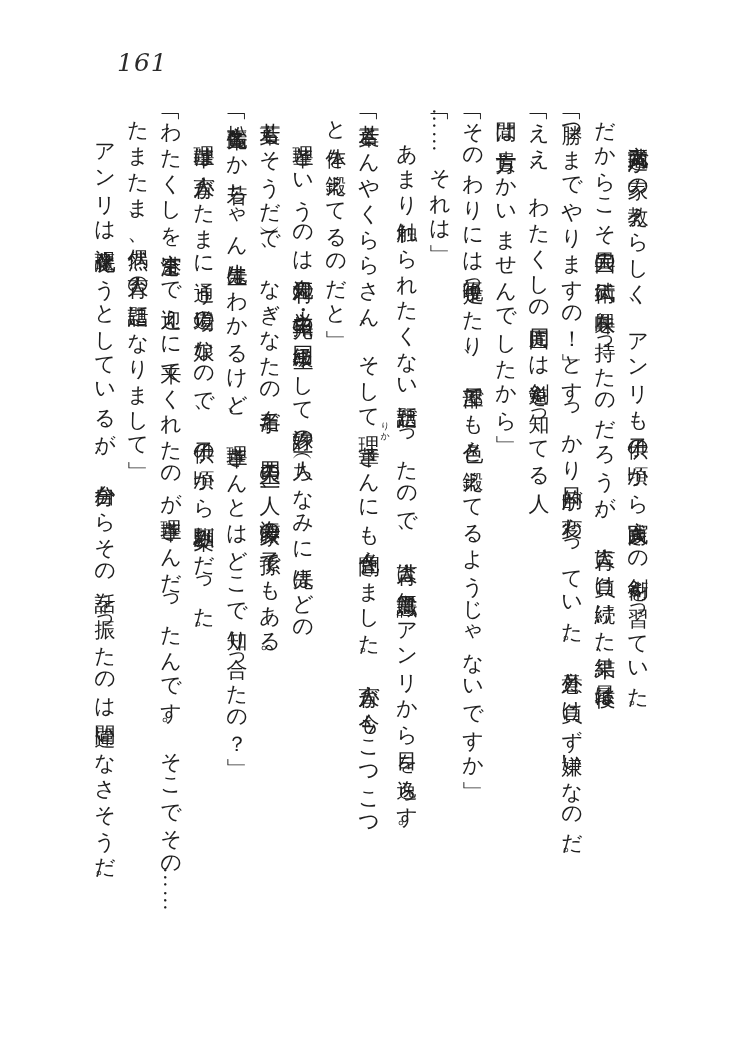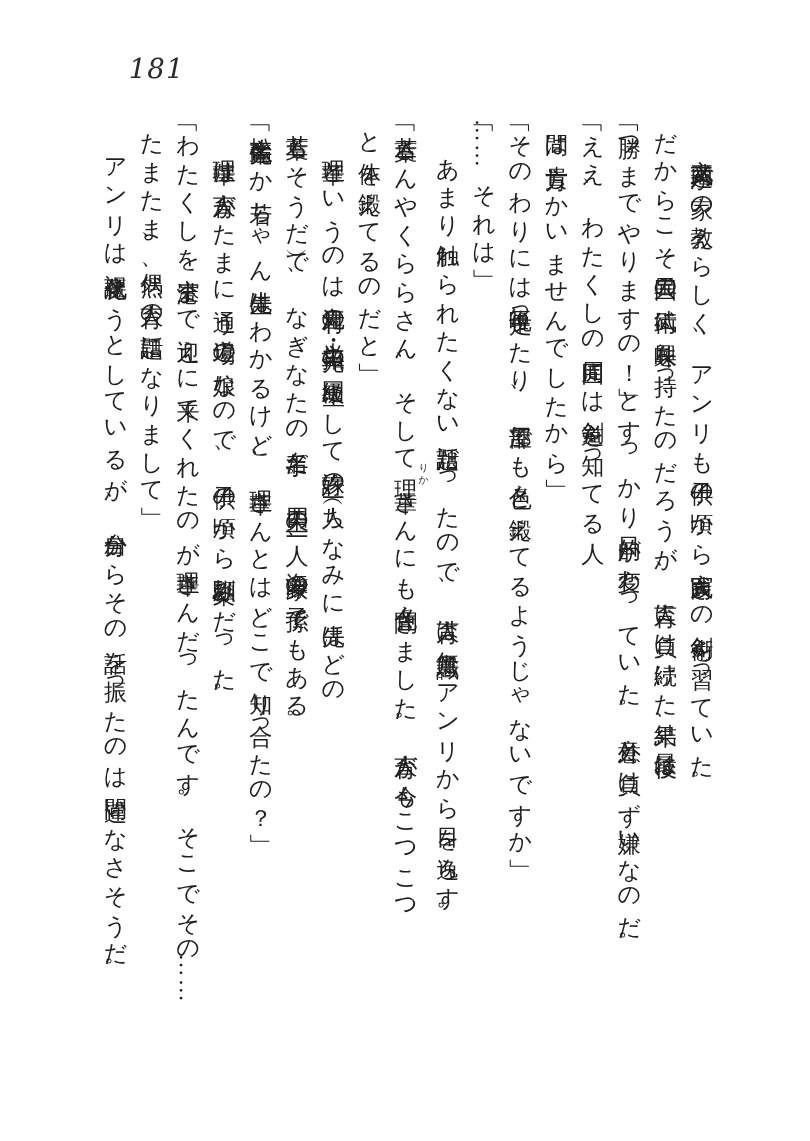--- a/index.html
+++ b/index.html
@@ -54,21 +54,21 @@
   rt {
     font-size: 9px;
     letter-spacing: 0.5px;
     color: #1f1f1f;
   }
 </style>
 </head>
 <body>
 
 <div class="page" style="background: rgb(255, 255, 255);">
-  <div class="page-number" style="color: rgb(43, 43, 43);">181</div>
+  <div class="page-number" style="color: rgb(43, 43, 43);">161</div>
   <div class="text-block" style="color: rgb(31, 31, 31);">
       <div class="text-line indent">文武両道が家の教えらしく、アンリも子供の頃から実践向きの剣術を習っていた。</div>
       <div class="text-line">だからこそ異国の武術に興味を持ったのだろうが、育人に負け続けた結果、最後は</div>
       <div class="text-line">「勝つまでやりますの！」とすっかり目的が変わっていた。意外と負けず嫌いなのだ。</div>
       <div class="text-line">「ええ、わたくしの周囲には剣道を知ってる人</div>
       <div class="text-line">間は貴方しかいませんでしたから」</div>
       <div class="text-line">「そのわりには毎晩走ったり、部屋でも色々と鍛えてるようじゃないですか」</div>
       <div class="text-line">「……それは」</div>
       <div class="text-line indent">あまり触れられたくない話題だったので、育人は無意識にアンリから目を逸らす。</div>
       <div class="text-line">「若葉さんやくららさん、そして<ruby>理華<rt>りか</rt></ruby>さんにも色々聞きました。育人が今もこつこつ</div>

